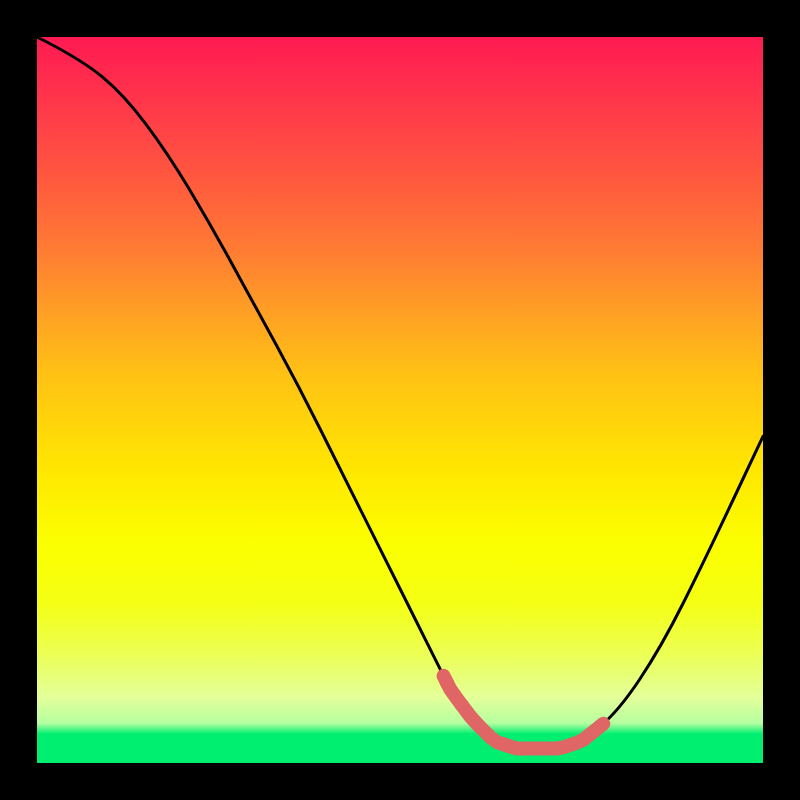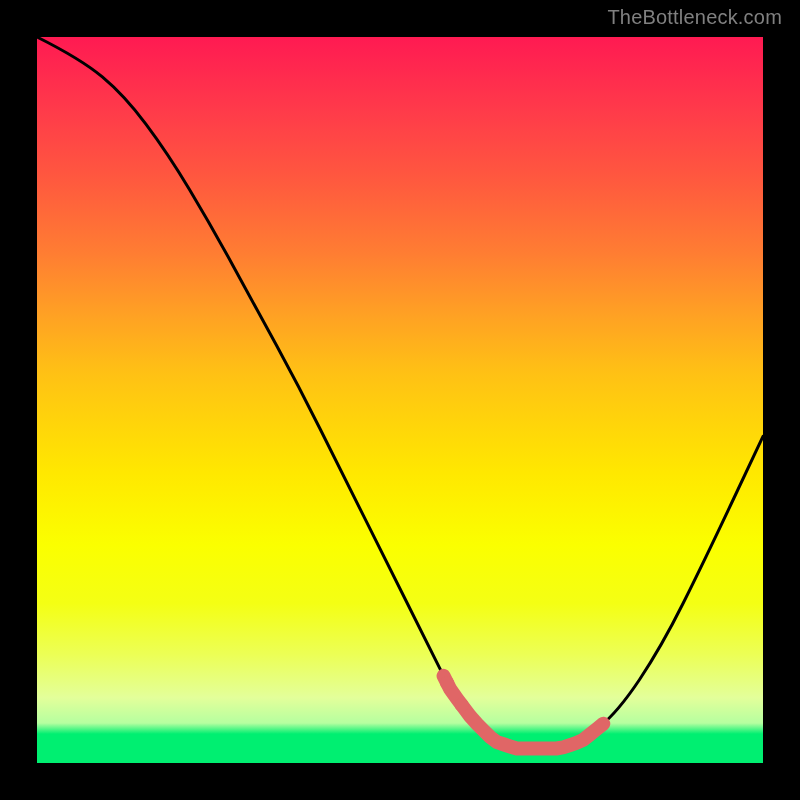--- a/index.html
+++ b/index.html
@@ -57,21 +57,20 @@
     width: 726px;
     height: 726px;
     overflow: visible;
   }
 </style>
 </head>
 <body>
 
 <div class="frame">
 
-  <div class="watermark">TheBottleneck.com</div>
 
   <div class="plot-area">
     <svg class="curve" viewBox="0 0 726 726" preserveAspectRatio="none">
       <path id="main-curve" fill="none" stroke="#000" stroke-width="3" stroke-linecap="round" d="M 0 0 Q 43.559999999999995 21.779999999999973 65.33999999999999 39.92999999999995 Q 87.11999999999999 58.07999999999993 108.9 87.11999999999995 Q 130.68 116.15999999999997 152.45999999999998 152.45999999999998 Q 174.23999999999998 188.76 196.01999999999998 228.69 Q 217.79999999999998 268.62 239.57999999999998 308.54999999999995 Q 261.36 348.47999999999996 283.14 392.03999999999996 Q 304.92 435.59999999999997 326.7 479.15999999999997 Q 348.47999999999996 522.72 370.26 566.28 Q 392.04 609.84 402.92999999999995 631.62 Q 413.81999999999994 653.4 424.7099999999999 667.9200000000001 Q 435.59999999999997 682.44 446.49 693.33 Q 457.38 704.22 468.27 707.85 Q 479.16 711.48 490.04999999999995 711.48 Q 500.93999999999994 711.48 511.83 711.48 Q 522.72 711.48 533.61 707.85 Q 544.5 704.22 562.6500000000001 689.7 Q 580.8000000000001 675.18 602.58 642.51 Q 624.36 609.84 646.1400000000001 566.28 Q 667.9200000000001 522.72 696.96 461.01 T 726 399.3"></path>
       <path id="highlight-segment" fill="none" stroke="#e06666" stroke-width="14" stroke-linecap="round" d="M 406.56000000000006 638.88 L 413.215 652.1899999999999 L 419.87 661.4666666666667 L 426.52500000000003 670.34 L 433.18 679.2133333333333 L 439.835 686.6750000000001 L 446.49 693.33 L 453.145 699.985 L 459.79999999999995 705.0266666666666 L 466.455 707.245 L 473.11000000000007 709.4633333333334 L 479.76499999999993 711.48 L 486.42 711.48 L 493.07500000000005 711.48 L 499.72999999999996 711.48 L 506.385 711.48 L 513.04 711.48 L 519.6949999999999 711.48 L 526.35 710.27 L 533.0050000000001 708.0516666666666 L 539.66 705.8333333333334 L 546.3149999999999 702.768 L 552.97 697.444 L 559.625 692.12 L 566.28 686.796"></path>
       <circle id="dot1" r="7" fill="#e06666" cx="410.18999999999994" cy="646.14"></circle>
       <circle id="dot2" r="7" fill="#e06666" cx="424.71" cy="667.92"></circle>
     </svg>
   </div>
 

